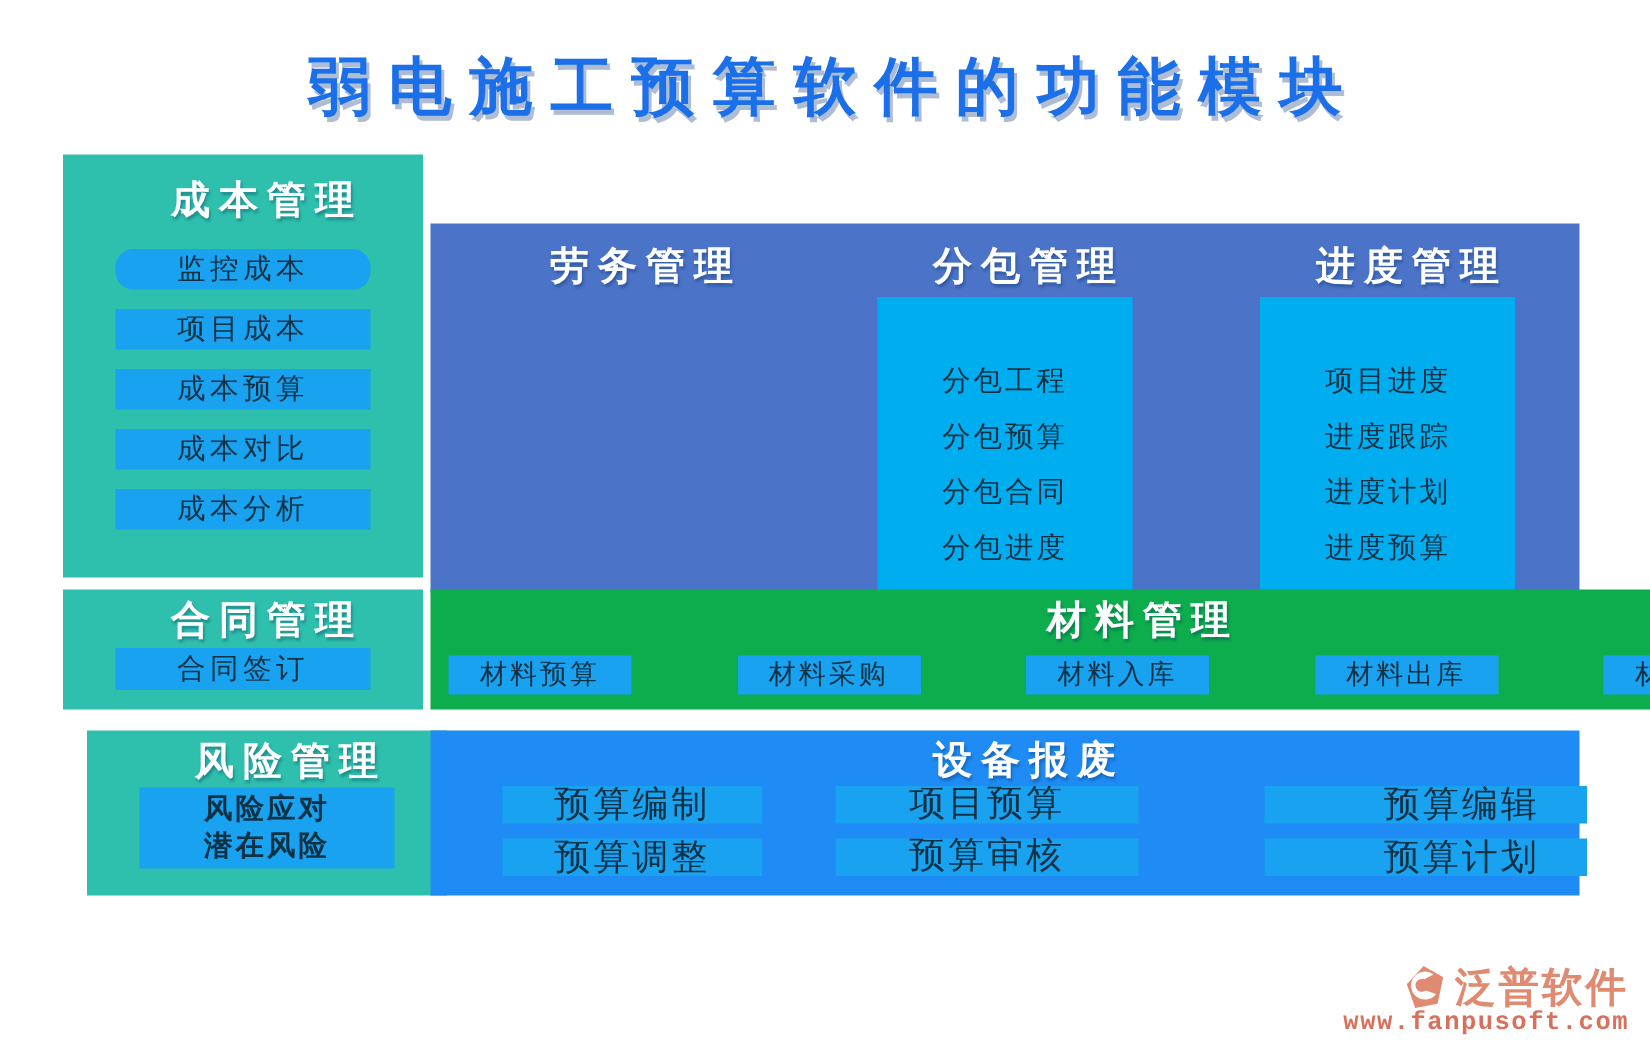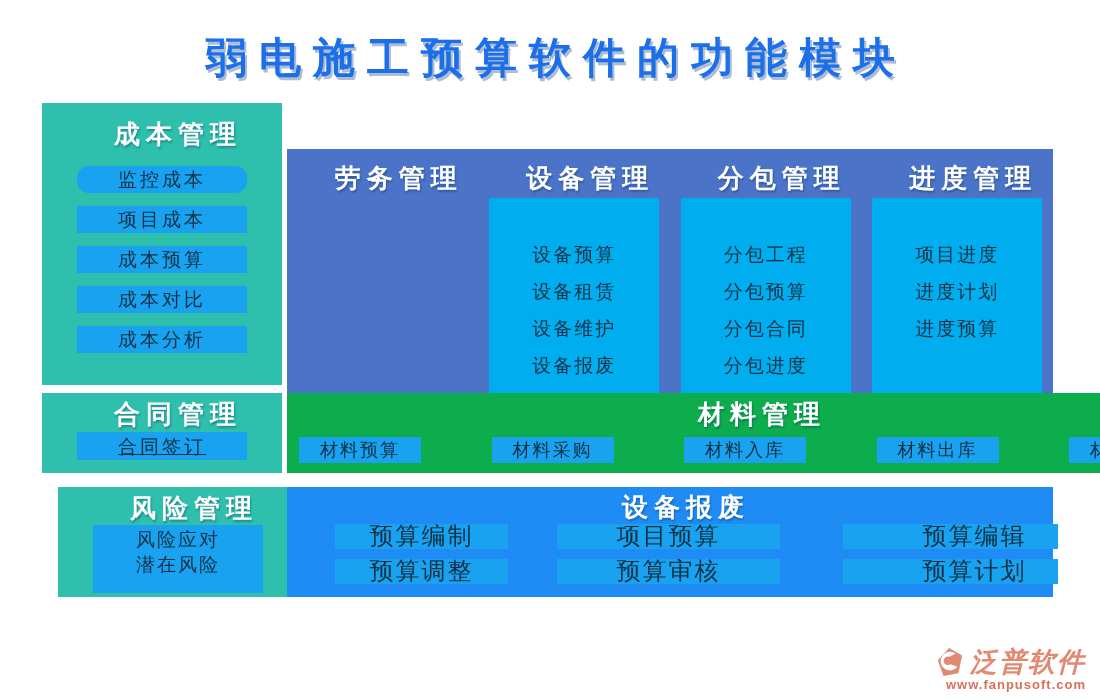--- a/index.html
+++ b/index.html
@@ -39,43 +39,43 @@
   
   .main-cols{display:flex;height:100%;}
   .mcol{flex:1;display:flex;flex-direction:column;align-items:center;}
   .mcol .hdr{padding-top:12px;width:100%;}
   .cyan{width:170px;height:213px;margin-top:3px;background:var(--c-cyan,#00ADEF);
     padding-top:38px;box-sizing:border-box;}
   .mi{font-family:"DejaVu Serif","Liberation Serif",serif;font-size:19px;line-height:37px;
     color:var(--c-dark_text,#0E3145);text-align:center;letter-spacing:2px;}
 
   
-  .contract-btn{width:170px;height:28px;line-height:28px;font-size:19px;margin:1px auto 0;text-decoration:underline;}
+  .contract-btn{width:170px;height:28px;line-height:28px;font-size:19px;margin:1px auto 0;}
 
   
   .mat-row{display:flex;justify-content:space-between;padding:6px 14px 0 12px;}
   .mat-btn{width:122px;height:26px;line-height:26px;font-size:18px;letter-spacing:2px;}
 
   
-  .risk-box{width:170px;height:68px;margin:0 auto;background:var(--c-azure,#18A2EF);padding-top:2px;box-sizing:border-box;}
+  .risk-box{width:170px;height:54px;margin:0 auto;background:var(--c-azure,#18A2EF);padding-top:2px;box-sizing:border-box;font-weight:bold;}
   .risk-line{font-family:"DejaVu Serif","Liberation Serif",serif;font-size:19px;line-height:25px;
     color:var(--c-dark_text,#0E3145);text-align:center;letter-spacing:2px;}
 
   
   .bud-btn{position:absolute;height:25px;line-height:25px;font-size:24px;letter-spacing:2px;}
-  .bud-c1{left:48px;width:173px;} .bud-c2{left:270px;width:223px;font-family:Liberation Serif, serif;} .bud-c3{left:556px;width:167px;padding-left:48px;}
+  .bud-c1{left:48px;width:173px;} .bud-c2{left:270px;width:202px;font-family:Liberation Serif, serif;} .bud-c3{left:556px;width:167px;padding-left:48px;}
   .bud-r1{top:37px;} .bud-r2{top:72px;}
 
   
   .footer{position:absolute;right:14px;bottom:8px;text-align:right;}
-  .brand-row{display:flex;align-items:center;justify-content:flex-end;gap:6px;font-style:italic;}
+  .brand-row{display:flex;align-items:center;justify-content:flex-end;gap:6px;}
   .brand-name{font-family:"DejaVu Serif","Liberation Serif",serif;font-weight:bold;font-size:27px;
     color:var(--c-brand,#E08A72);letter-spacing:2px;}
-  .brand-url{font-size:13px;color:var(--c-brand_url,#D8705B);letter-spacing:1px;margin-top:-3px;
-    font-weight:bold;}
+  .brand-url{font-size:17px;color:var(--c-brand_url,#D8705B);letter-spacing:1px;margin-top:-3px;
+    font-weight:bold;font-family:Liberation Mono, monospace;}
 </style>
 </head>
 <body>
 
 <div class="canvas">
 
   <div class="page-title">弱电施工预算软件的功能模块</div>
 
   <div class="panel p-cost">
     <div class="hdr">成本管理</div>
@@ -87,41 +87,33 @@
       <div class="btn cost-btn">成本分析</div>
     </div>
   </div>
 
   <div class="panel p-main">
     <div class="main-cols">
       <div class="mcol">
         <div class="hdr">劳务管理</div>
       </div>
       <div class="mcol">
-        <div class="hdr">设备管理</div>
-        <div class="cyan">
-          <div class="mi">设备预算</div>
-          <div class="mi">设备租赁</div>
-          <div class="mi">设备维护</div>
-          <div class="mi">设备报废</div>
-        </div>
-      </div>
-      <div class="mcol">
         <div class="hdr">分包管理</div>
         <div class="cyan">
           <div class="mi">分包工程</div>
           <div class="mi">分包预算</div>
           <div class="mi">分包合同</div>
           <div class="mi">分包进度</div>
         </div>
       </div>
       <div class="mcol">
         <div class="hdr">进度管理</div>
         <div class="cyan">
           <div class="mi">项目进度</div>
+          <div class="mi">进度跟踪</div>
           <div class="mi">进度计划</div>
           <div class="mi">进度预算</div>
         </div>
       </div>
     </div>
   </div>
 
   <div class="panel p-contract">
     <div class="hdr">合同管理</div>
     <div class="btn contract-btn">合同签订</div>

